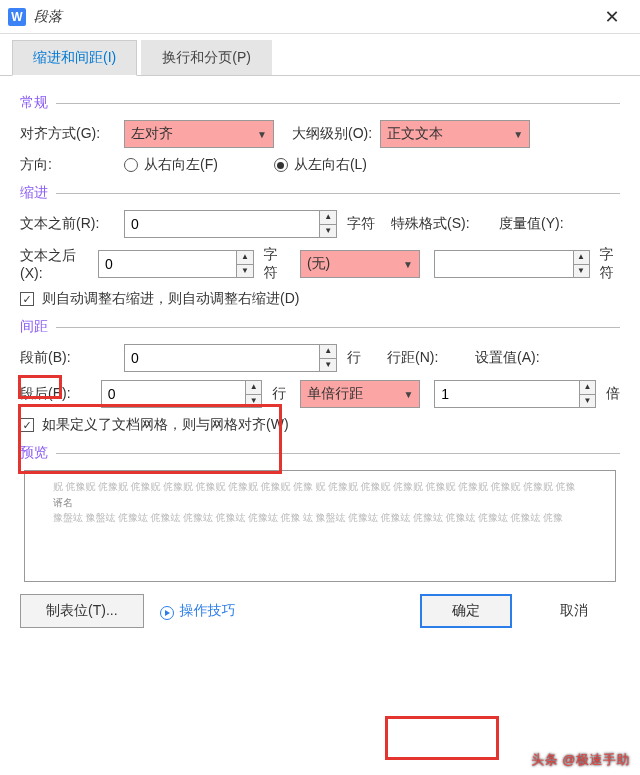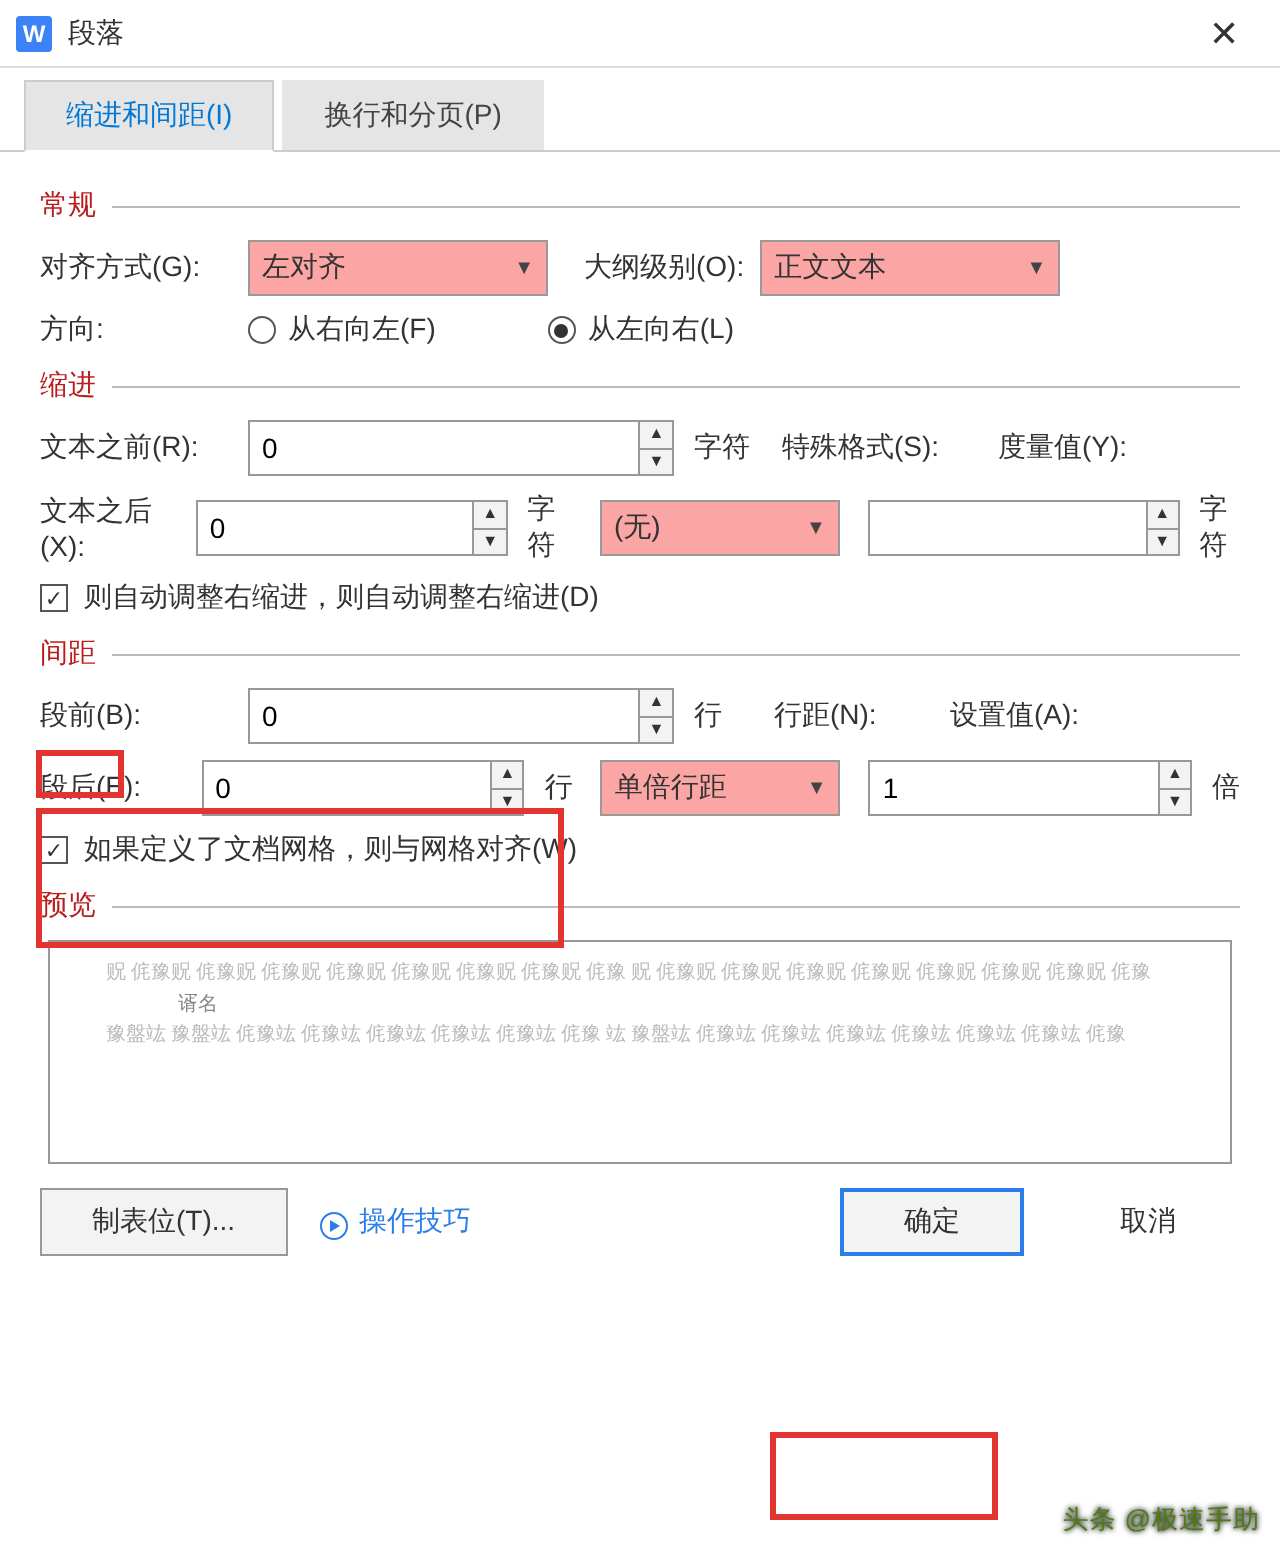--- a/index.html
+++ b/index.html
@@ -25,21 +25,21 @@
     background: #3b82f6;
     color: #fff;
     font-size: 12px;
     font-weight: bold;
     display: inline-flex;
     align-items: center;
     justify-content: center;
     border-radius: 2px;
     margin-right: 8px;
   }
-  .titlebar .title { flex: 1; font-size: 14px; }
+  .titlebar .title { flex: 1; font-size: 14px; font-style: italic; }
   .titlebar .close {
     width: 40px; height: 30px;
     display: flex; align-items: center; justify-content: center;
     font-size: 18px;
     cursor: pointer;
   }
   .tabs {
     display: flex;
     border-bottom: 1px solid #ccc;
     padding: 6px 12px 0 12px;
@@ -57,21 +57,21 @@
   .tab.active {
     border-color: #ccc;
     border-bottom: 1px solid #fff;
     margin-bottom: -1px;
     color: #0078d4;
   }
   .body { padding: 8px 20px 0 20px; }
   .group { margin-top: 10px; }
   .group-label {
     font-size: 14px;
-    color: #b91c1c;
+    color: #8b5cf6;
     display: flex;
     align-items: center;
     margin-bottom: 8px;
   }
   .group-label::after {
     content: "";
     flex: 1;
     height: 1px;
     background: #bbb;
     margin-left: 8px;
@@ -163,21 +163,21 @@
     height: 112px;
     margin: 6px 4px 0 4px;
     padding: 8px 28px;
     font-size: 10px;
     color: #bbb;
     line-height: 1.55;
     overflow: hidden;
     font-family: "SimSun", serif;
     word-break: break-all;
   }
-  .preview-box .dark { color: #888; margin-left: 36px; }
+  .preview-box .dark { color: #888; }
   .footer {
     display: flex;
     align-items: center;
     padding: 12px 20px;
     gap: 16px;
   }
   .btn {
     border: 1px solid #999;
     background: #f3f3f3;
     height: 34px;
@@ -210,21 +210,21 @@
     border-left: 5px solid #2b7de9;
     border-top: 3px solid transparent;
     border-bottom: 3px solid transparent;
     margin-left: 1px;
   }
   .red-box { border: 3px solid #e3342f; position: absolute; pointer-events: none; }
   .watermark {
     position: absolute;
     right: 10px; bottom: 6px;
     font-size: 13px;
-    color: #4d7c0f;
+    color: #ef4444;
     text-shadow: 0 0 3px rgba(0,0,0,.75), 0 0 2px rgba(0,0,0,.75);
     font-family: sans-serif;
     letter-spacing: .5px;
   }
 </style>
 </head>
 <body>
 
 <div class="titlebar">
   <span class="app-icon">W</span>

